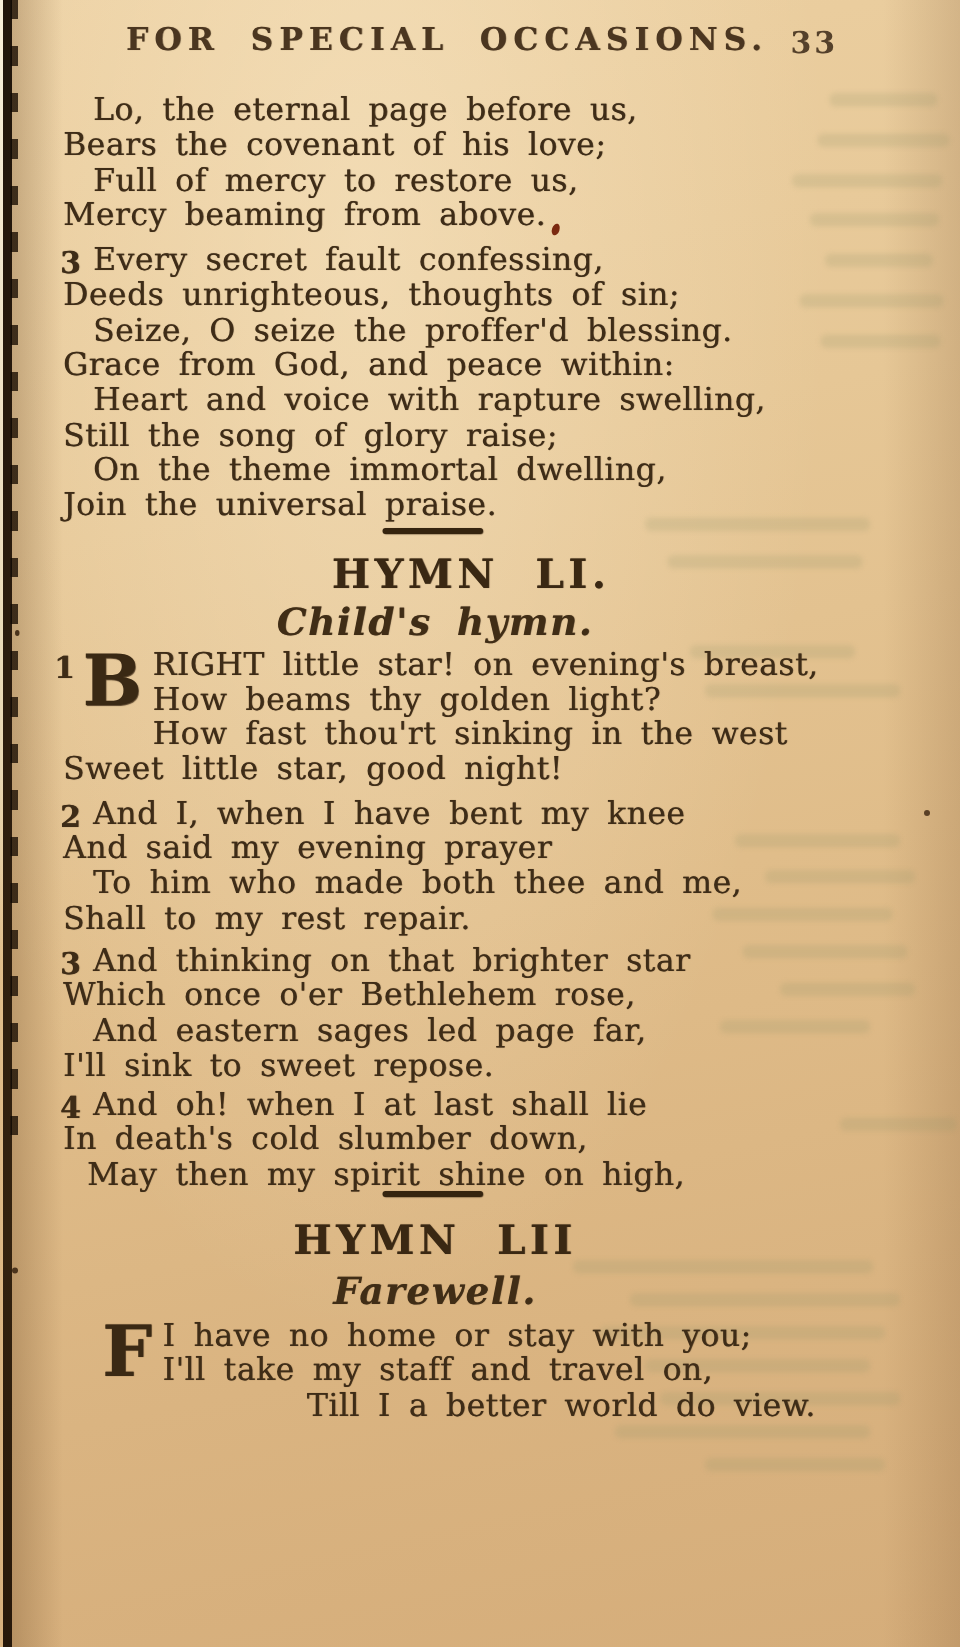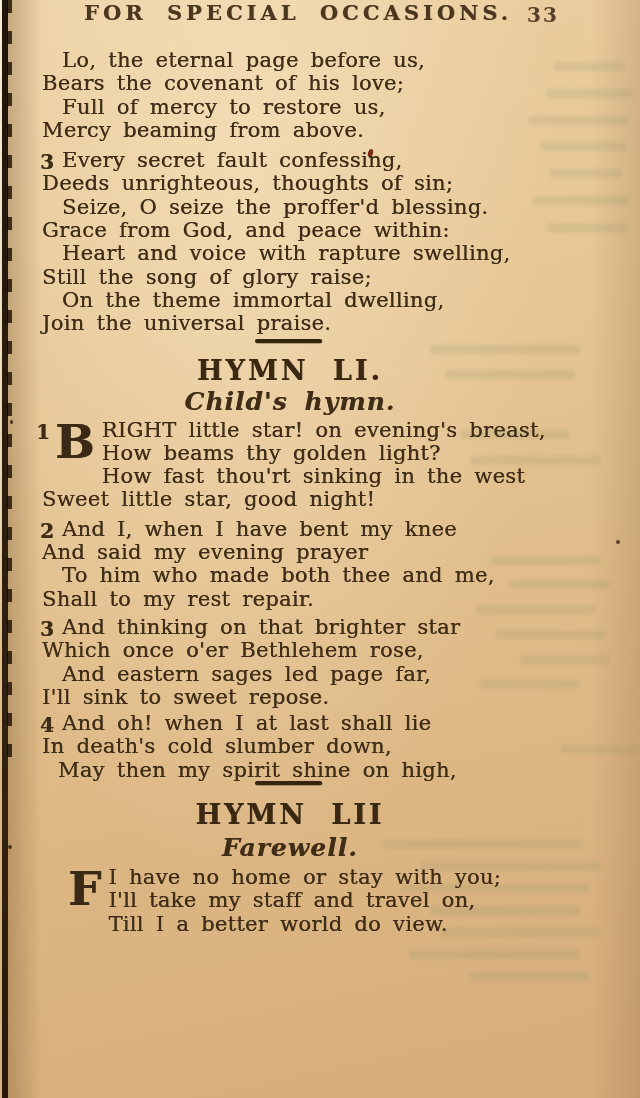--- a/index.html
+++ b/index.html
@@ -21,21 +21,21 @@
   .bind-white{position:absolute;left:0;top:0;width:3px;height:640px;background:linear-gradient(#f7eed9,#e8d6b2 80%,rgba(232,214,178,0));}
   .bind-dark{position:absolute;left:2px;top:0;width:6px;height:1098px;
     background:linear-gradient(#20150b,#2b1c0e 40%,#33220f 75%,#27180a);}
   .bind-dashes{position:absolute;left:7px;top:0;width:5px;height:760px;
     background:repeating-linear-gradient(to bottom,rgba(16,10,4,0.85) 0 13px,rgba(16,10,4,0) 13px 31px);
     filter:blur(0.4px);}
   .bind-shadow{position:absolute;left:8px;top:0;width:34px;height:1098px;
     background:linear-gradient(to right,rgba(96,62,28,0.28),rgba(96,62,28,0));}
 
   
-  .header{position:relative;margin-top:0;height:28px;}
+  .header{position:relative;margin-top:13px;height:28px;}
   .running-head{
     width:596px;text-align:center;font-size:21px;font-weight:bold;color:#4b3620;
     letter-spacing:4px;word-spacing:9px;filter:blur(0.3px);
     text-shadow:0.4px 0.3px 0.5px rgba(60,40,18,0.55);
   }
   .page-num{
     position:absolute;left:527px;top:3px;font-size:20px;font-weight:bold;color:#55412b;
     letter-spacing:2px;filter:blur(0.5px);
   }
 
@@ -59,42 +59,42 @@
     float:left;font-size:47px;line-height:40px;height:44px;font-weight:bold;
     margin:3px 7px 0 55px;color:#3a2914;
     text-shadow:0.5px 0.4px 0.6px rgba(52,34,15,0.8);
   }
   .dropcap-f{margin-left:68px;}
   .cap-l1{margin-left:6px;}
   .cap-l2{margin-left:12px;}
   .cap-l1f{margin-left:0px;}
   .cap-l2f{margin-left:4px;padding-left:32px;}
   .fl-58{margin-left:58px;}
-  .fl-78{}
+  .fl-78{text-align:center;}
 
   .sp-a{margin-top:21px;}
   .sp-b{margin-top:7px;}
   .sp-c{margin-top:4px;}
   .sp-d{margin-top:6px;}
   .sp-e{margin-top:5px;}
   .sp-f{margin-top:3px;}
 
   
   .divider{
     width:67px;height:4px;background:#35240f;border-radius:2px;
     margin:2px 0 0 255px;box-shadow:0.4px 0.4px 0.6px rgba(52,34,15,0.6);
   }
   .div1{margin-top:3px;}
   .div2{margin-top:-1px;}
   .hymn-title{
     width:580px;text-align:center;font-size:27px;font-weight:bold;color:#3a2813;
     letter-spacing:3px;word-spacing:12px;line-height:30px;
     text-shadow:0.4px 0.3px 0.5px rgba(52,34,15,0.7);
   }
-  .ht1{margin-top:13px;}
+  .ht1{margin-top:13px;padding-left:24px;}
   .ht2{margin-top:15px;}
   .hymn-subtitle{
     width:580px;text-align:center;font-size:25px;font-style:italic;font-weight:bold;
     color:#402d16;letter-spacing:1px;word-spacing:7px;line-height:27px;
     text-shadow:0.3px 0.25px 0.45px rgba(52,34,15,0.65);
   }
   .hs1{margin-top:2px;}
   .hs2{margin-top:4px;}
 
   

